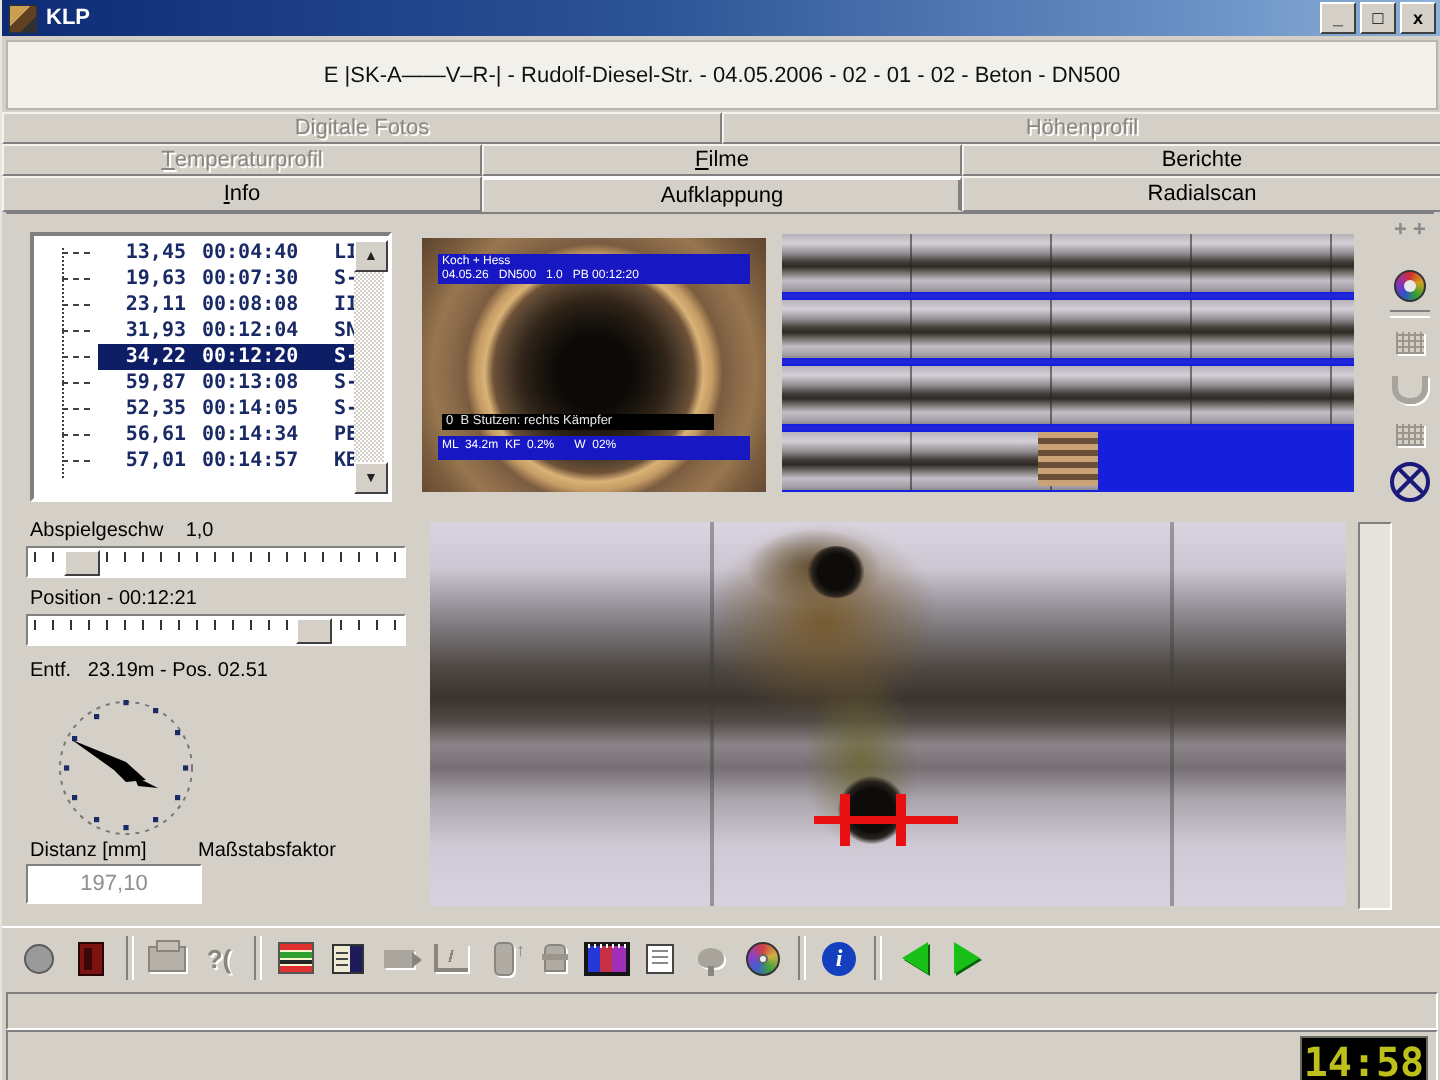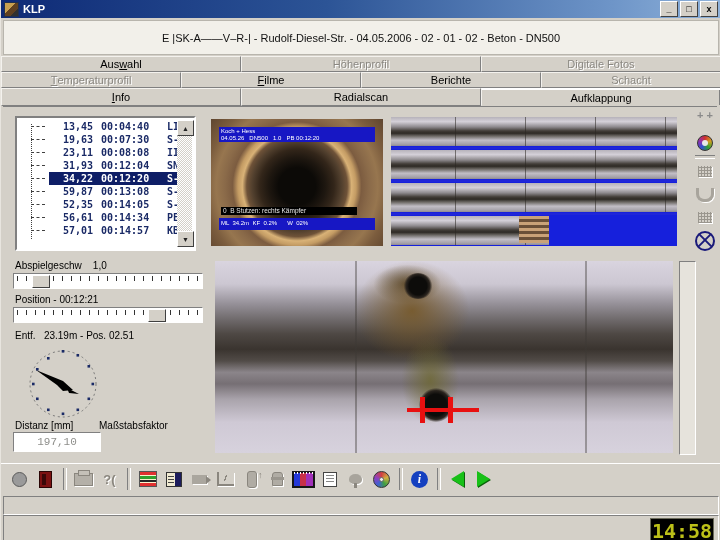--- a/index.html
+++ b/index.html
@@ -83,21 +83,21 @@
   .i-nosign::before{transform:rotate(45deg);}
   .i-nosign::after{transform:rotate(-45deg);}
 
   
   .ctl-label{position:absolute;font-weight:normal;font-size:10px;white-space:pre;}
   .slider{position:absolute;left:12px;width:188px;height:14px;background:#fff;}
   .slider .ticks{position:absolute;left:3px;right:3px;top:2px;height:5px;background:repeating-linear-gradient(90deg,#333 0 1px,transparent 1px 9px);}
   .thumb{position:absolute;top:1px;width:16px;height:11px;background:#d4d0c8;}
   #dial{left:22px;top:344px;}
   .field{position:absolute;height:18px;background:#fff;font-family:"Liberation Sans",sans-serif;font-size:11px;text-align:center;padding:0;}
-  #distanz-input{left:12px;top:432px;width:86px;color:#8f8f8b;font-family:Liberation Mono, monospace;}
+  #distanz-input{left:12px;top:432px;width:86px;color:#8f8f8b;}
   #scale-input{left:110px;top:432px;width:92px;color:#000;font-weight:bold;}
 
   
   #mainimg{left:214px;top:261px;width:458px;height:192px;overflow:hidden;
     background:
       radial-gradient(ellipse 80px 70px at 43% 26%,rgba(118,88,40,.9),rgba(118,88,40,0) 72%),
       radial-gradient(ellipse 45px 26px at 42% 12%,rgba(70,55,30,.9),rgba(70,55,30,0) 75%),
       radial-gradient(ellipse 40px 62px at 47% 62%,rgba(108,102,44,.75),rgba(108,102,44,0) 72%),
       repeating-linear-gradient(90deg,rgba(60,56,52,0) 0 140px,rgba(60,56,52,.4) 140px 142px,rgba(60,56,52,0) 142px 230px),
       linear-gradient(180deg,#d9d4df 0%,#ccc7d2 12%,#97929a 22%,#716c6e 30%,#4e4844 38%,#3a342f 46%,#514b47 52%,#8b858a 58%,#766f74 64%,#a9a3ab 72%,#cfc9d5 84%,#d7d2dd 100%);}
@@ -161,34 +161,32 @@
     <div class="winbtn raised">_</div>
     <div class="winbtn raised">□</div>
     <div class="winbtn raised">x</div>
   </div>
 
   <div id="header" class="abs">
     <span class="ttl">E |SK-A——V–R-| - Rudolf-Diesel-Str. - 04.05.2006 - 02 - 01 - 02 - Beton - DN500</span>
   </div>
 
   <div id="tabrow1" class="abs tabrow">
-    <div class="tab"><span>Aus</span><span class="u">w</span><span>ahl</span></div>
+    <div class="tab dis"><span>Digitale Fotos</span></div>
     <div class="tab dis"><span>Höhenprofil</span></div>
-    <div class="tab dis"><span>Digitale Fotos</span></div>
   </div>
   <div id="tabrow2" class="abs tabrow">
     <div class="tab dis"><span class="u">T</span><span>emperaturprofil</span></div>
     <div class="tab"><span class="u">F</span><span>ilme</span></div>
     <div class="tab"><span>Berichte</span></div>
-    <div class="tab dis"><span>Schacht</span></div>
   </div>
   <div id="tabrow3" class="abs tabrow">
     <div class="tab"><span class="u">I</span><span>nfo</span></div>
+    <div class="tab active"><span>Aufklappung</span></div>
     <div class="tab"><span>Radialscan</span></div>
-    <div class="tab active"><span>Aufklappung</span></div>
   </div>
 
   <div id="content" class="abs"></div>
 
   <div id="listbox" class="abs sunken2">
     <div id="listrows">
       <div id="treeline"></div>
       <div class="lrow"><span class="c1">13,45</span><span class="c2">00:04:40</span><span class="c3">LI</span></div>
       <div class="lrow"><span class="c1">19,63</span><span class="c2">00:07:30</span><span class="c3">S--L</span></div>
       <div class="lrow"><span class="c1">23,11</span><span class="c2">00:08:08</span><span class="c3">II</span></div>

